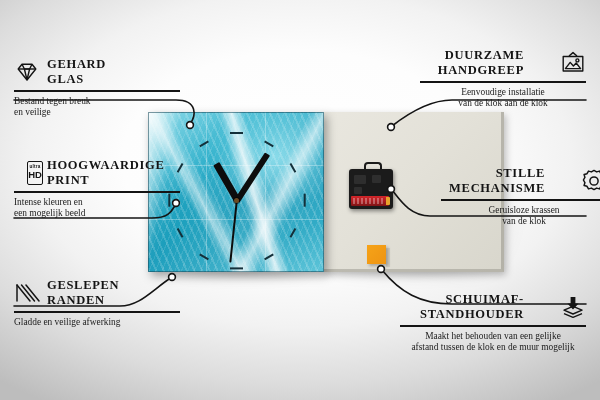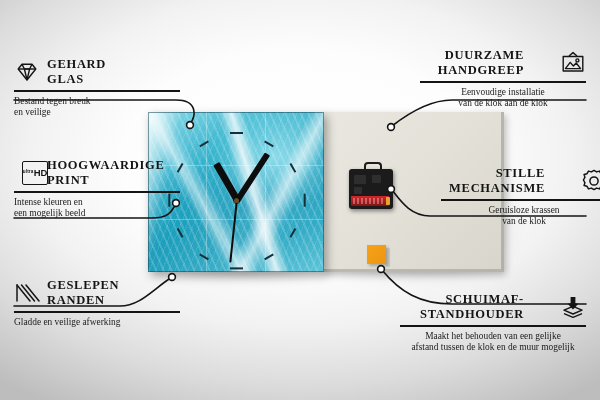--- a/index.html
+++ b/index.html
@@ -86,21 +86,21 @@
 
   
   #f-glas{left:14px;top:48px;margin-top:9px;}
   #f-print{left:14px;top:158px;}
   #f-randen{left:14px;top:278px;}
   #f-handgreep{left:420px;top:48px;width:166px;}
   #f-mechanisme{left:441px;top:166px;width:166px;}
   #f-houder{left:400px;top:292px;width:186px;}
 
   .hdbox{width:26px;height:22px;border:1.7px solid #141414;border-radius:2px;
-    display:flex;flex-direction:row;align-items:center;justify-content:center;line-height:1;margin-left:16px;}
+    display:flex;flex-direction:column;align-items:center;justify-content:center;line-height:1;margin-left:16px;}
   .hd-ultra{font-family:"Liberation Sans",sans-serif;font-size:4.6px;font-weight:700;letter-spacing:.2px;color:#141414;}
   .hd-hd{font-family:"Liberation Sans",sans-serif;font-size:9.5px;font-weight:700;color:#141414;margin-top:.5px;}
 </style>
 </head>
 <body>
 
 <div id="stage">
 
   <div class="shadow-back"></div>
   <div class="shadow-front"></div>

